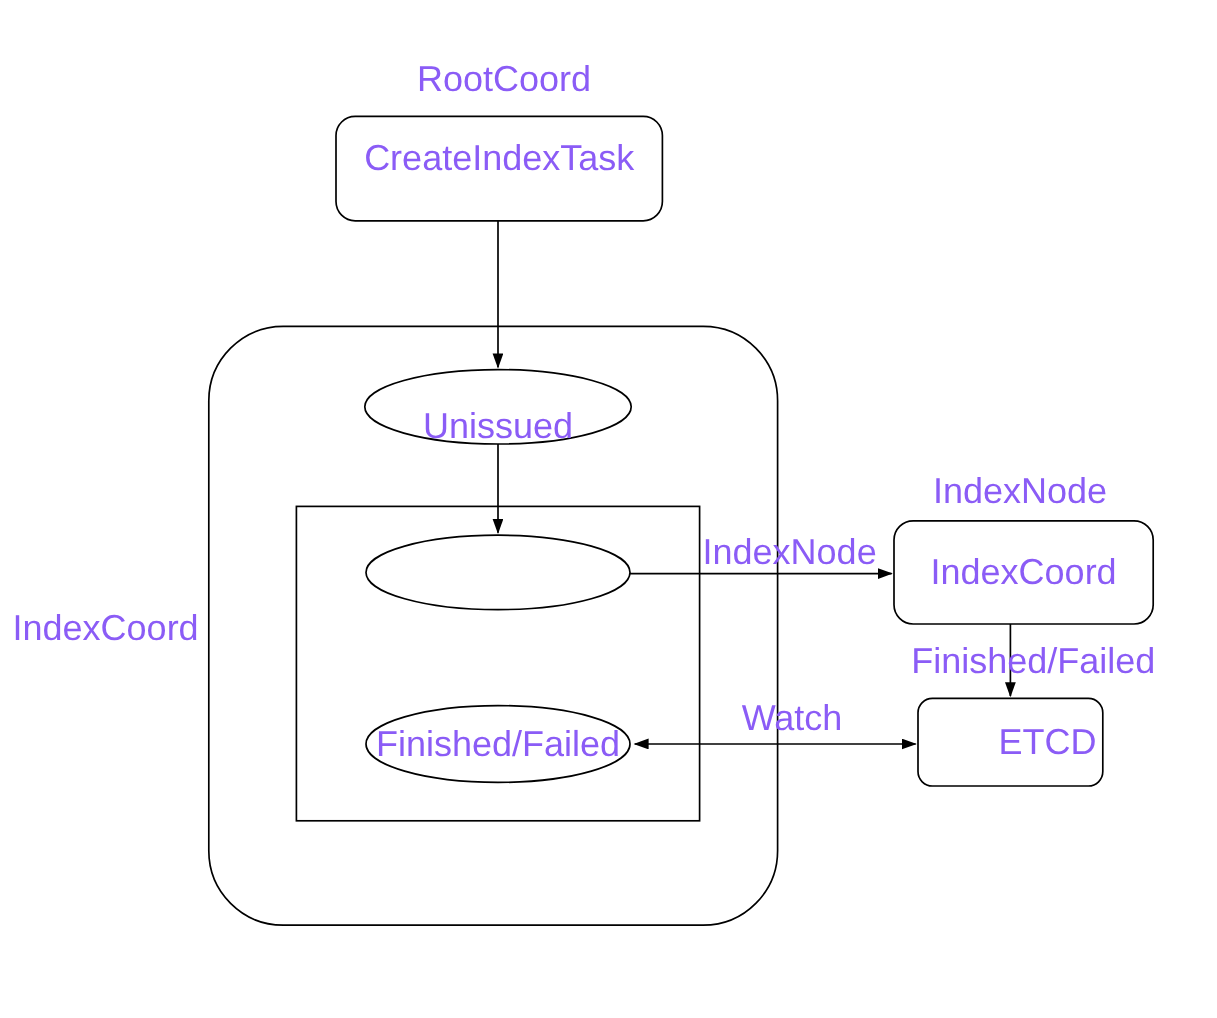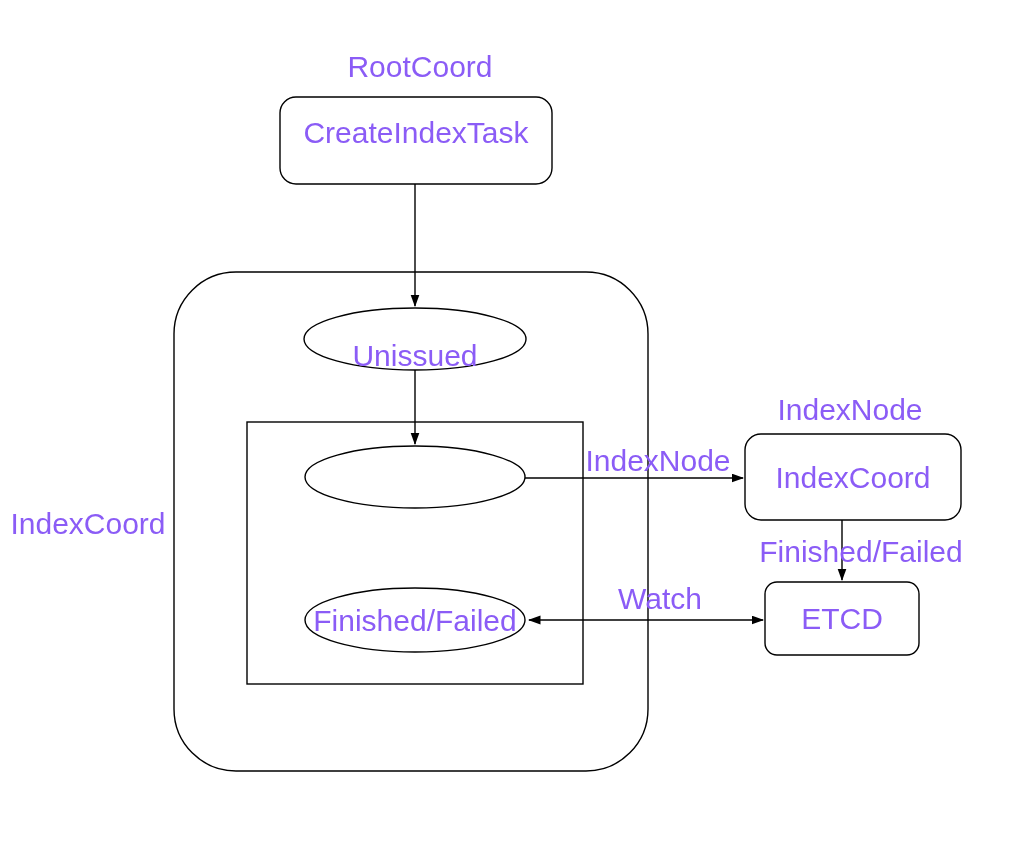--- a/index.html
+++ b/index.html
@@ -78,21 +78,21 @@
 
   <div class="lbl" style="left:280px; top:97px; width:272px; height:70px;border-radius:10px;">CreateIndexTask</div>
 
   <div class="lbl" style="left:304px; top:324px; width:222px; height:62px;text-align:center;">Unissued</div>
 
 
   <div class="lbl" style="left:305px; top:588px; width:220px; height:64px;">Finished/Failed</div>
 
   <div class="lbl" style="left:745px; top:434px; width:216px; height:86px;">IndexCoord</div>
 
-  <div class="lbl" style="left:765px; top:582px; width:154px; height:73px;">ETCD</div>
+  <div class="lbl" style="left:796px; top:582px; width:154px; height:73px;">ETCD</div>
 
   <div class="lbl" style="left:583px; top:444px; width:150px; height:32px;">IndexNode</div>
 
   <div class="lbl" style="left:760px; top:535px; width:202px; height:32px;">Finished/Failed</div>
 
   <div class="lbl" style="left:599px; top:582px; width:90px; height:32px;margin-left:16px;">Watch</div>
 
 </div>
 
 </body></html>

